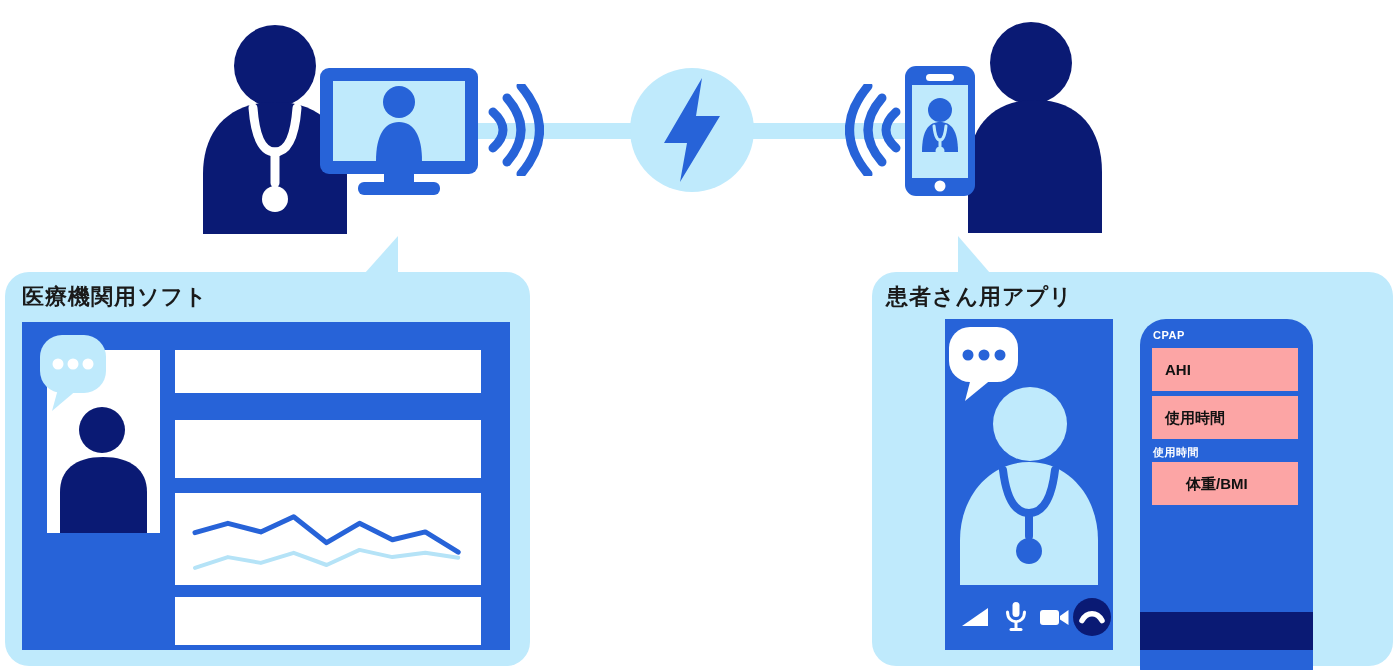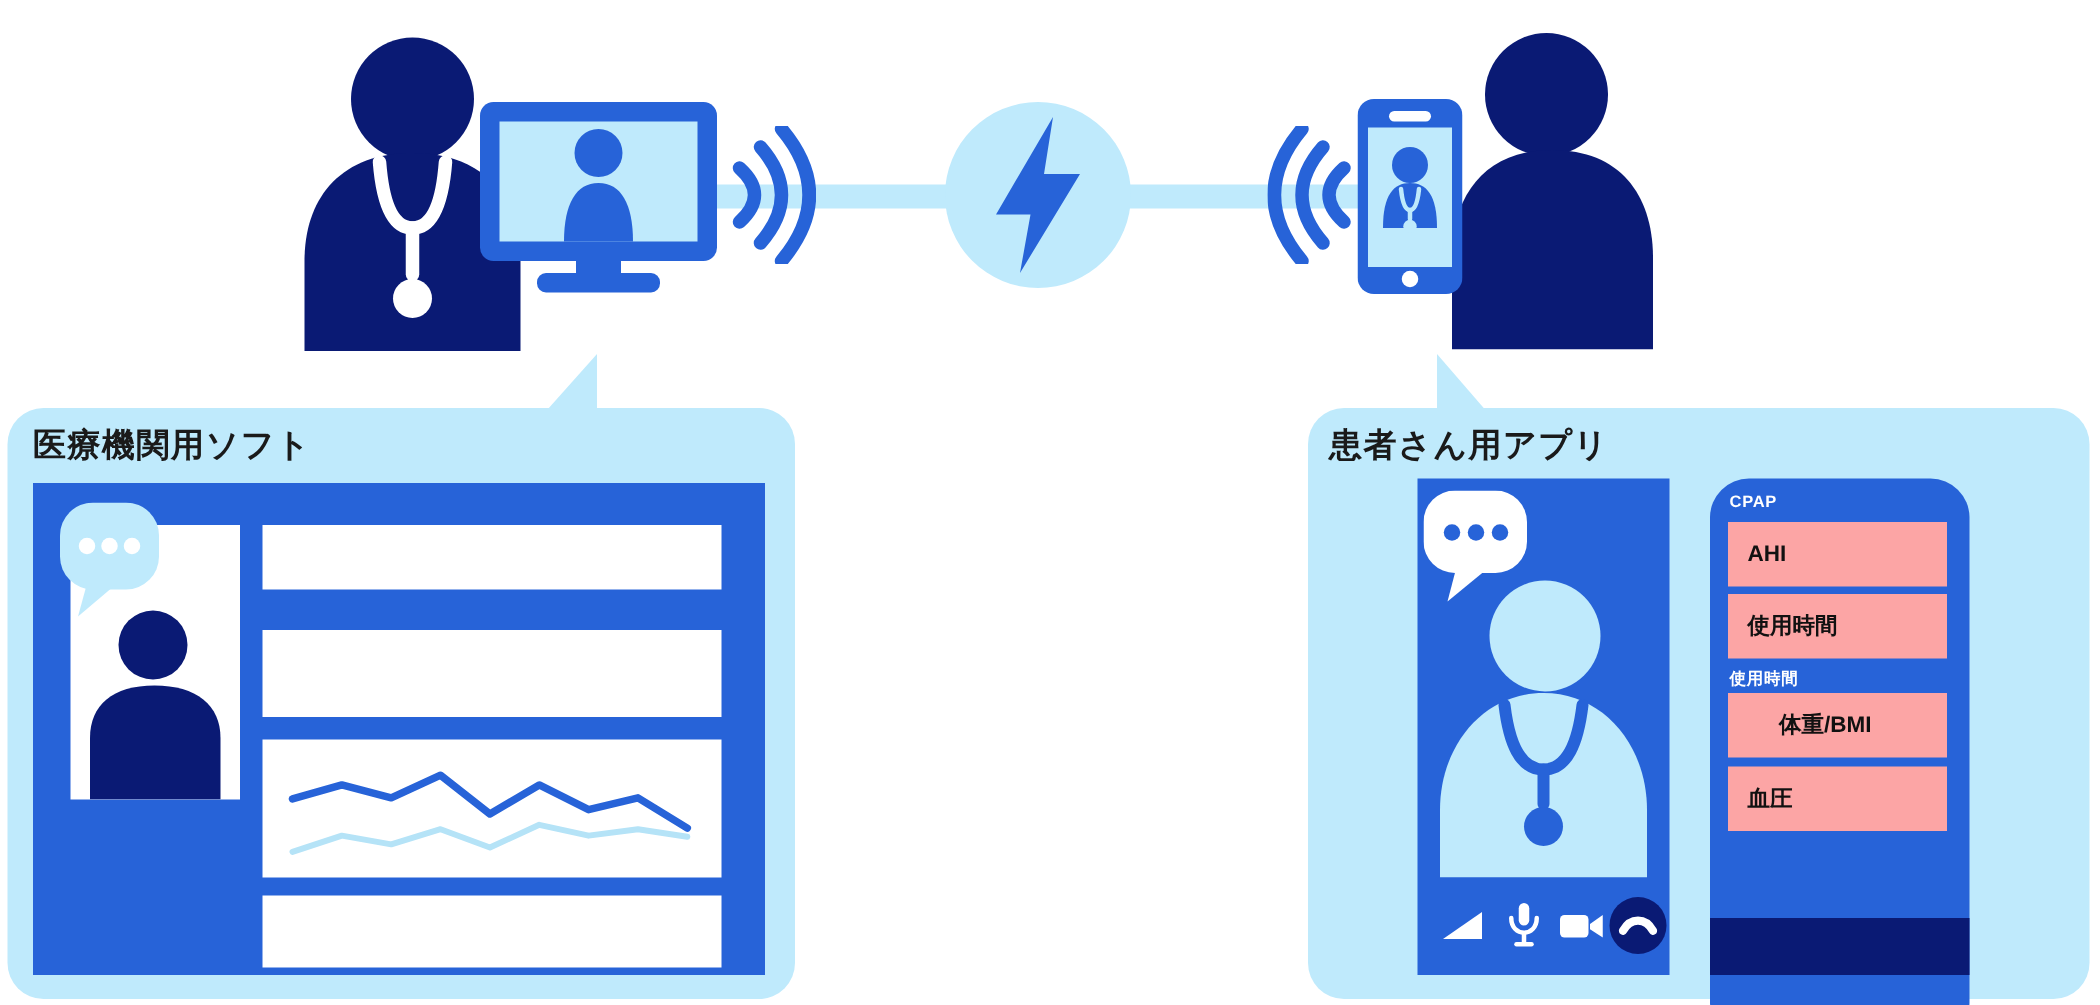--- a/index.html
+++ b/index.html
@@ -171,19 +171,18 @@
       </div>
     </div>
 
     <div class="abs screen-rect" style="left:268px;top:47px;width:173px;height:375px;border-radius:26px;">
       <div class="abs field-label" style="left:13px;top:10px;">CPAP</div>
       <div class="abs field-box" style="left:12px;top:29px;width:146px;height:43px;">AHI</div>
       <div class="abs field-box" style="left:12px;top:77px;width:146px;height:43px;">使用時間</div>
 
       <div class="abs field-label" style="left:13px;top:126px;">使用時間</div>
       <div class="abs field-box" style="left:12px;top:143px;width:146px;height:43px;padding-left:34px;">体重/BMI</div>
-      <div class="abs field-box" style="left:12px;top:192px;width:146px;height:43px;">血圧</div>
 
       <div class="abs footer-bar" style="left:0px;top:293px;width:173px;height:38px;"></div>
     </div>
   </div>
 
 </div>
 
 </body></html>

